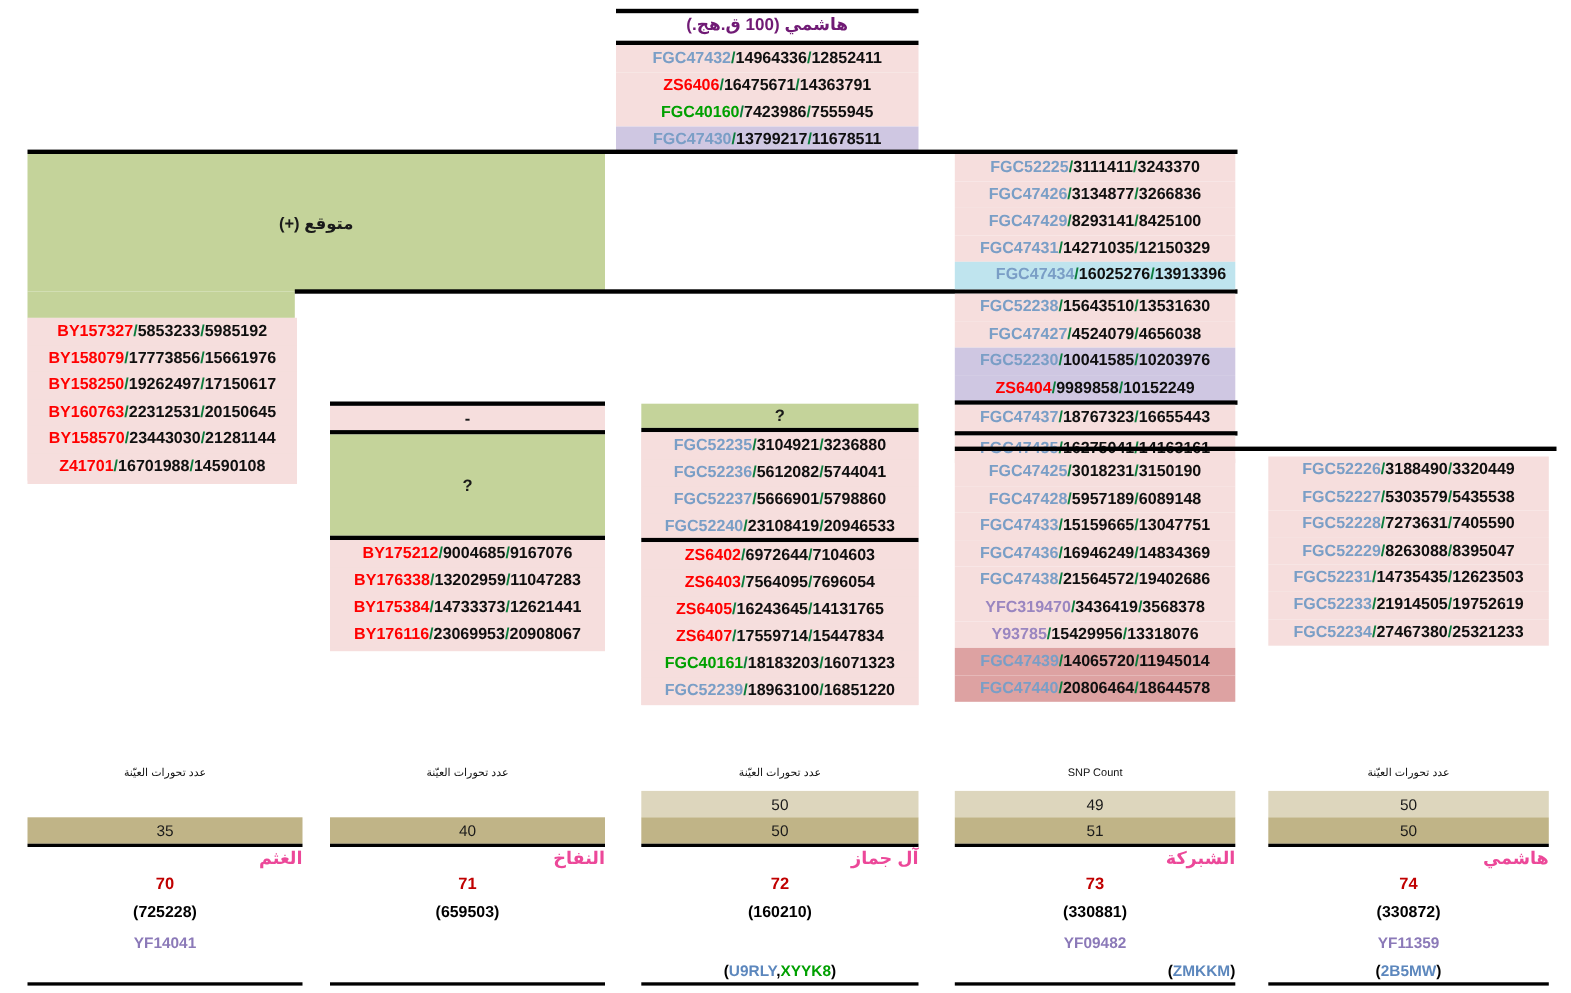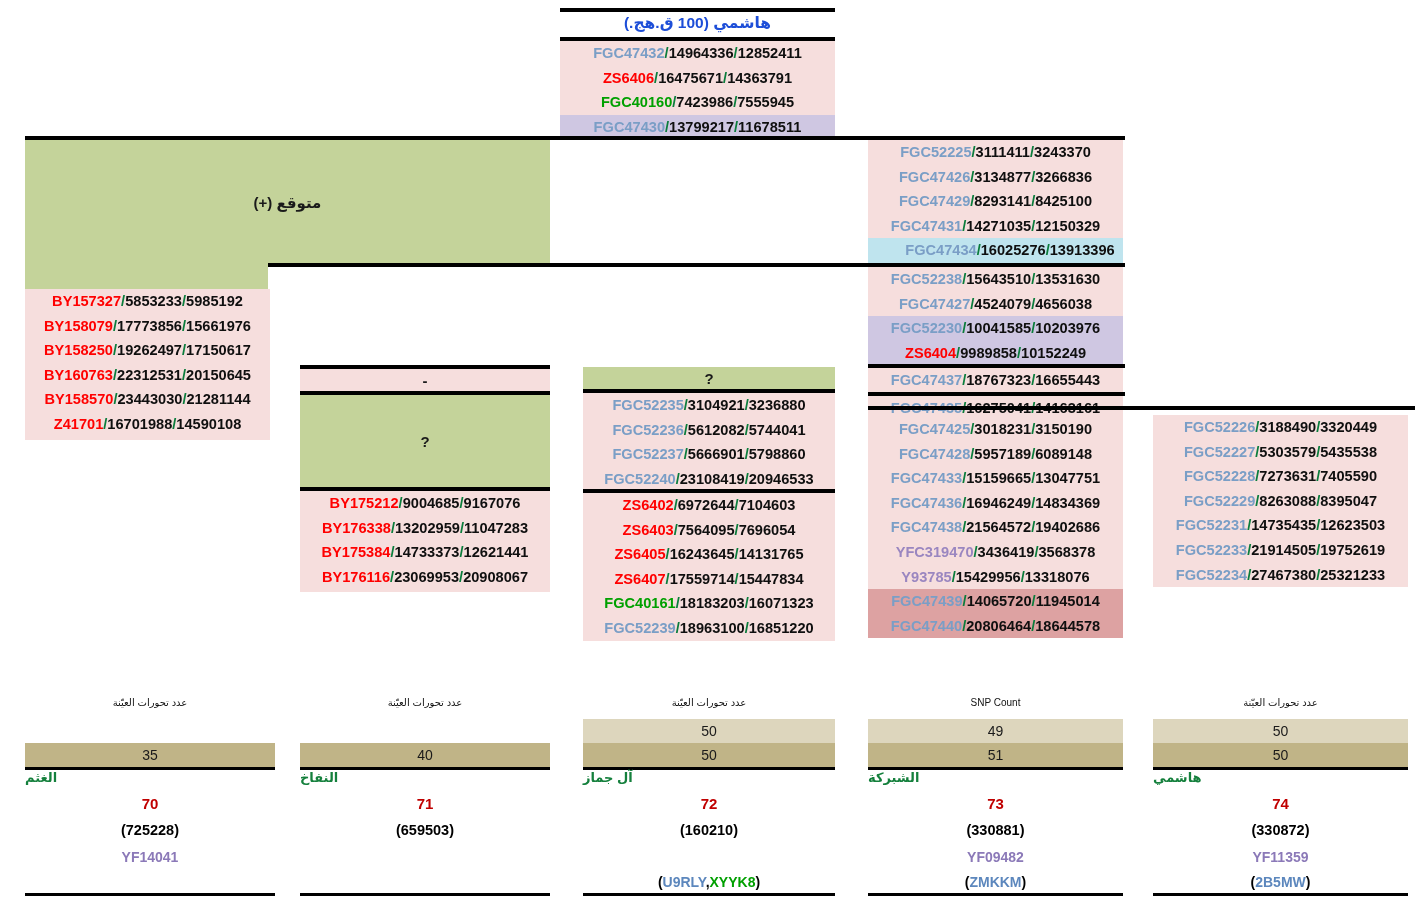--- a/index.html
+++ b/index.html
@@ -41,21 +41,21 @@
   .c-blue   { color: #7a9ec6; }
   .c-red    { color: #ff0000; }
   .c-green  { color: #00a000; }
   .c-purple { color: #9a86c0; }
 
   
   .hdr {
     text-align: center;
     font-size: 15.5px;
     font-weight: bold;
-    color: #1d4ed8;
+    color: #701a75;
     direction: rtl;
     line-height: 22px;
   }
 
   
   .ph {
     display: flex; align-items: center; justify-content: center;
     font-size: 15px; color: #1a1a1a; font-weight: 600;
   }
 
@@ -66,22 +66,22 @@
   }
   .f-count {
     position: absolute; text-align: center;
     font-size: 14px; color: #1a1a1a;
     display: flex; align-items: center; justify-content: center;
   }
   .tan-light { background: #ddd6bd; }
   .tan-dark  { background: #c0b487; }
   .f-line { position: absolute; background: #000; height: 3px; }
   .f-name {
-    position: absolute; text-align: left; direction: rtl;
-    font-size: 13px; font-weight: bold; color: #15803d;
+    position: absolute; text-align: right; direction: rtl;
+    font-size: 16px; font-weight: bold; color: #ec4899;
   }
   .f-num {
     position: absolute; text-align: center;
     font-size: 15px; font-weight: bold; color: #c00000;
   }
   .f-paren {
     position: absolute; text-align: center;
     font-size: 14.5px; font-weight: bold; color: #000;
   }
   .f-yf {
@@ -240,21 +240,21 @@
       <div class="f-kit" style="left: 583px; top: 874px; width: 252px;"><span class="pr">(</span><span class="k1">U9RLY</span><span class="pr">,</span><span class="k2">XYYK8</span><span class="pr">)</span></div>
       <div class="f-bot" style="left: 583px; top: 893px; width: 252px;"></div>
       <div class="f-title" style="left: 868px; top: 697px; width: 255px;">SNP Count</div>
       <div class="f-count tan-light" style="left: 868px; top: 719px; width: 255px; height: 24px;">49</div>
       <div class="f-count tan-dark" style="left: 868px; top: 743px; width: 255px; height: 24px;">51</div>
       <div class="f-line" style="left: 868px; top: 767px; width: 255px;"></div>
       <div class="f-name" style="left: 868px; top: 770px; width: 255px;">الشبركة</div>
       <div class="f-num" style="left: 868px; top: 795px; width: 255px;">73</div>
       <div class="f-paren" style="left: 868px; top: 822px; width: 255px;">(330881)</div>
       <div class="f-yf" style="left: 868px; top: 849px; width: 255px;">YF09482</div>
-      <div class="f-kit" style="left: 868px; top: 874px; width: 255px;"><span class="pr">(</span><span class="k1">ZMKKM</span><span class="pr">)</span></div>
+      <div class="f-kit" style="left: 868px; top: 874px; width: 255px; text-align: right;"><span class="pr">(</span><span class="k1">ZMKKM</span><span class="pr">)</span></div>
       <div class="f-bot" style="left: 868px; top: 893px; width: 255px;"></div>
       <div class="f-title" style="left: 1153px; top: 697px; width: 255px;">عدد تحورات العيّنة</div>
       <div class="f-count tan-light" style="left: 1153px; top: 719px; width: 255px; height: 24px;">50</div>
       <div class="f-count tan-dark" style="left: 1153px; top: 743px; width: 255px; height: 24px;">50</div>
       <div class="f-line" style="left: 1153px; top: 767px; width: 255px;"></div>
       <div class="f-name" style="left: 1153px; top: 770px; width: 255px;">هاشمي</div>
       <div class="f-num" style="left: 1153px; top: 795px; width: 255px;">74</div>
       <div class="f-paren" style="left: 1153px; top: 822px; width: 255px;">(330872)</div>
       <div class="f-yf" style="left: 1153px; top: 849px; width: 255px;">YF11359</div>
       <div class="f-kit" style="left: 1153px; top: 874px; width: 255px;"><span class="pr">(</span><span class="k1">2B5MW</span><span class="pr">)</span></div>

